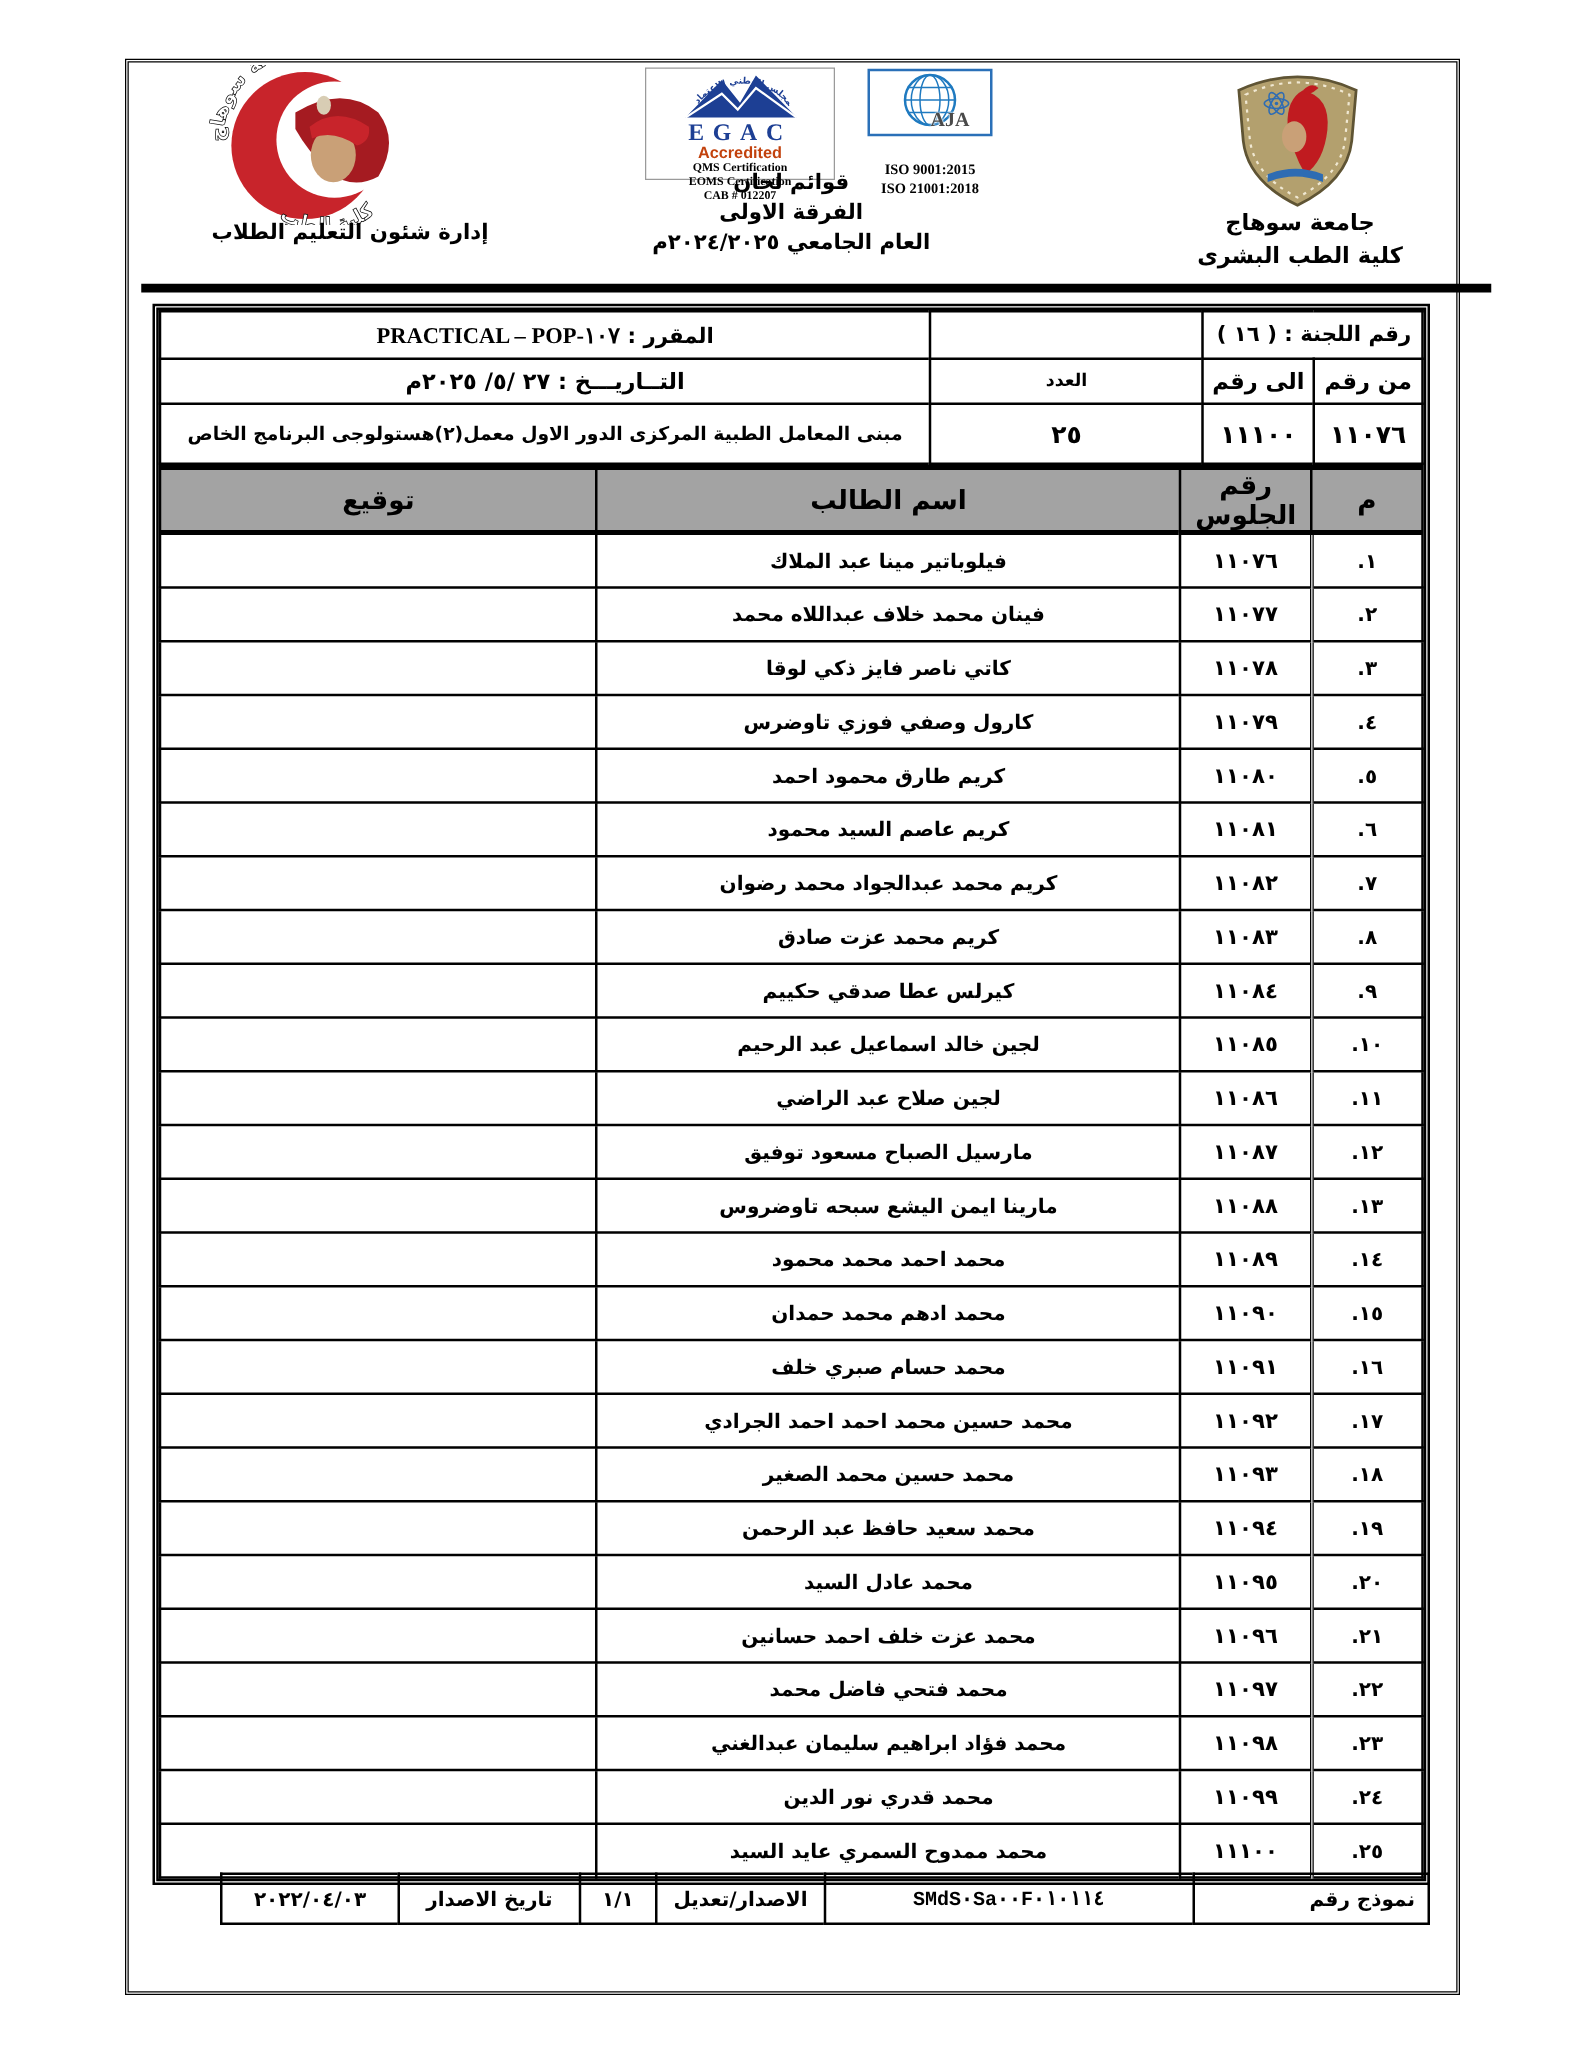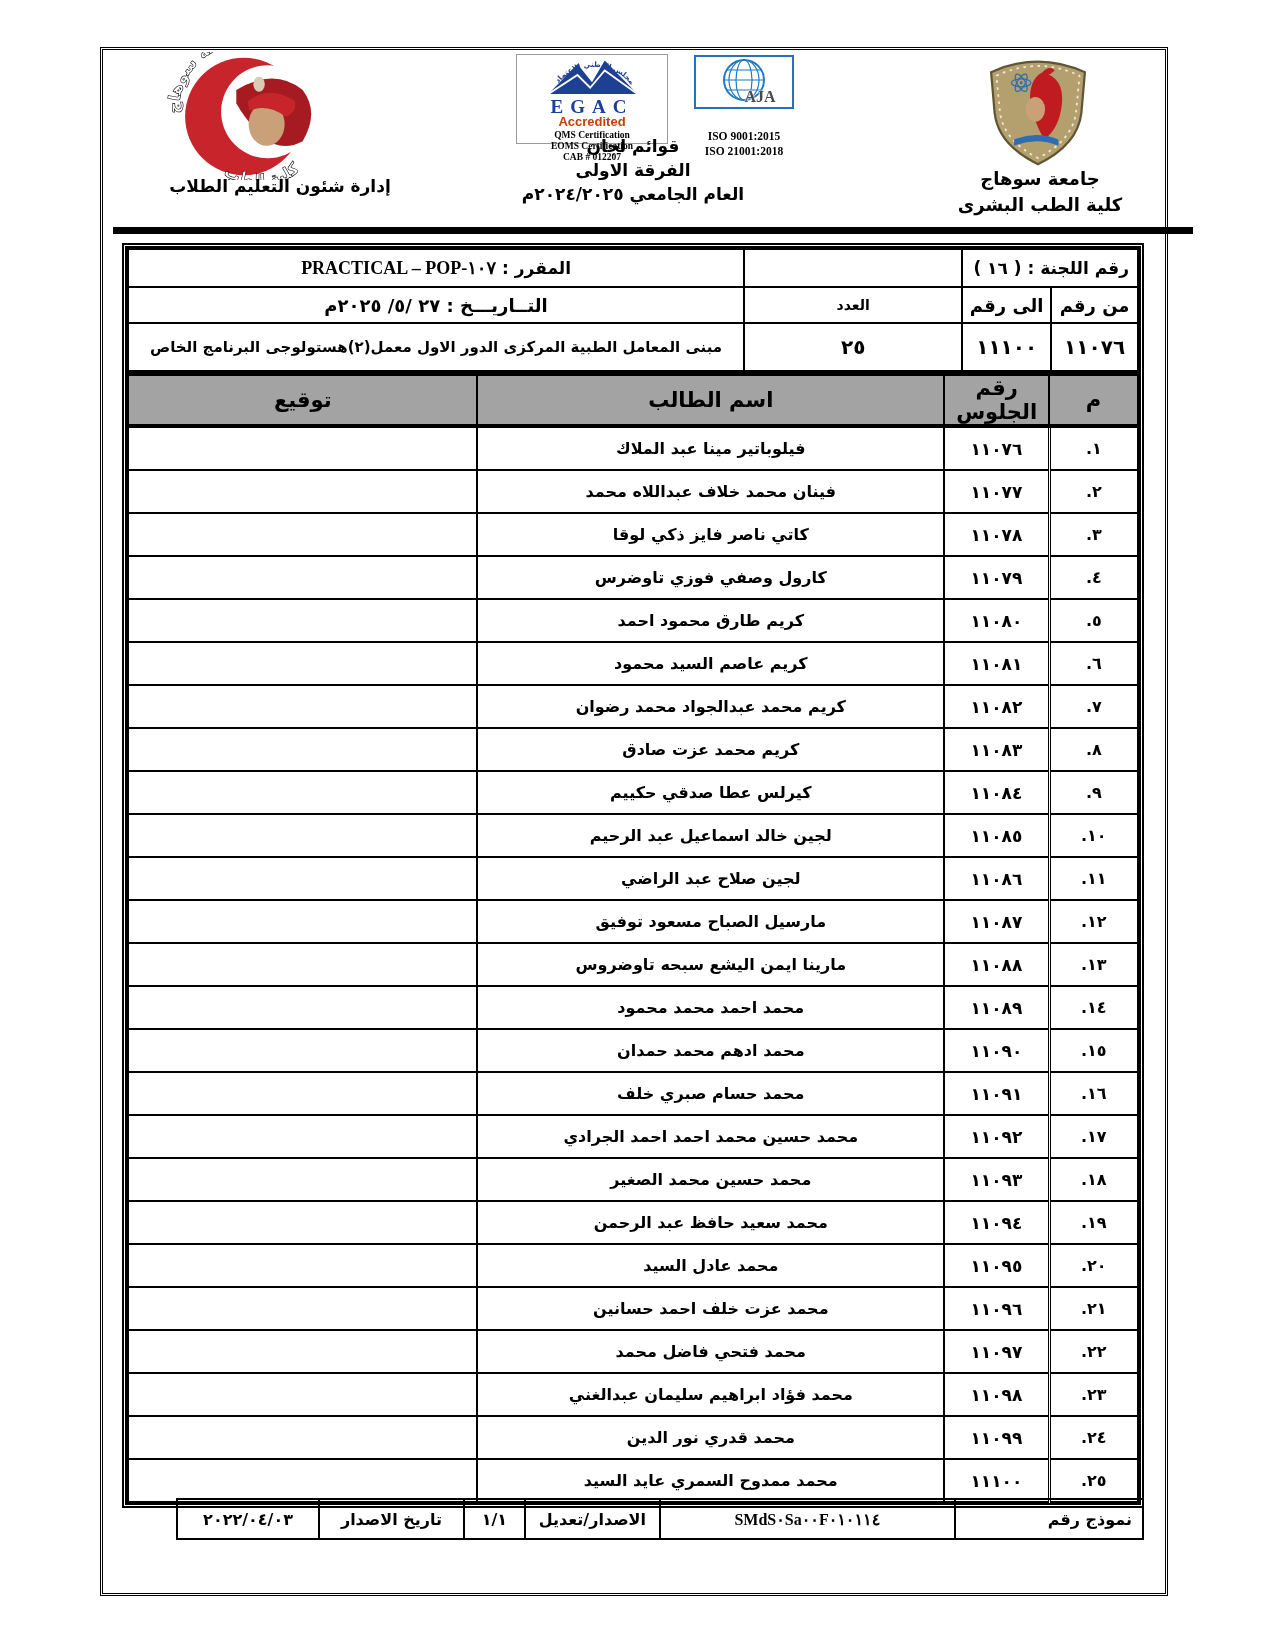--- a/index.html
+++ b/index.html
@@ -47,21 +47,21 @@
   .student-table tbody td{height:41px;font-weight:bold;text-align:center;}
   .cell-serial{font-size:16px;border-left:3px double #000 !important;}
   .cell-seat{font-size:17px;}
   .cell-name{font-size:16px;}
 
   
   .footer-table{left:176px;top:1498px;width:968px;}
   .footer-table table{direction:rtl;}
   .footer-table td{height:38px;font-weight:bold;font-size:16px;text-align:center;}
   .form-label-cell{text-align:right !important;padding-right:10px !important;}
-  .code-cell{font-family:Liberation Serif, serif;font-size:17px;}
+  .code-cell{font-family:Liberation Mono, monospace;font-size:17px;}
 </style>
 </head>
 <body>
 
 <div class="abs page-frame"></div>
 
 <div class="abs" style="left:155px;top:52px;width:210px;height:128px;">
   <svg width="210" height="128" viewBox="0 0 210 135">
     <defs>
       <path id="arcT" d="M 26,90 A 66,66 0 0 1 152,32"></path>

